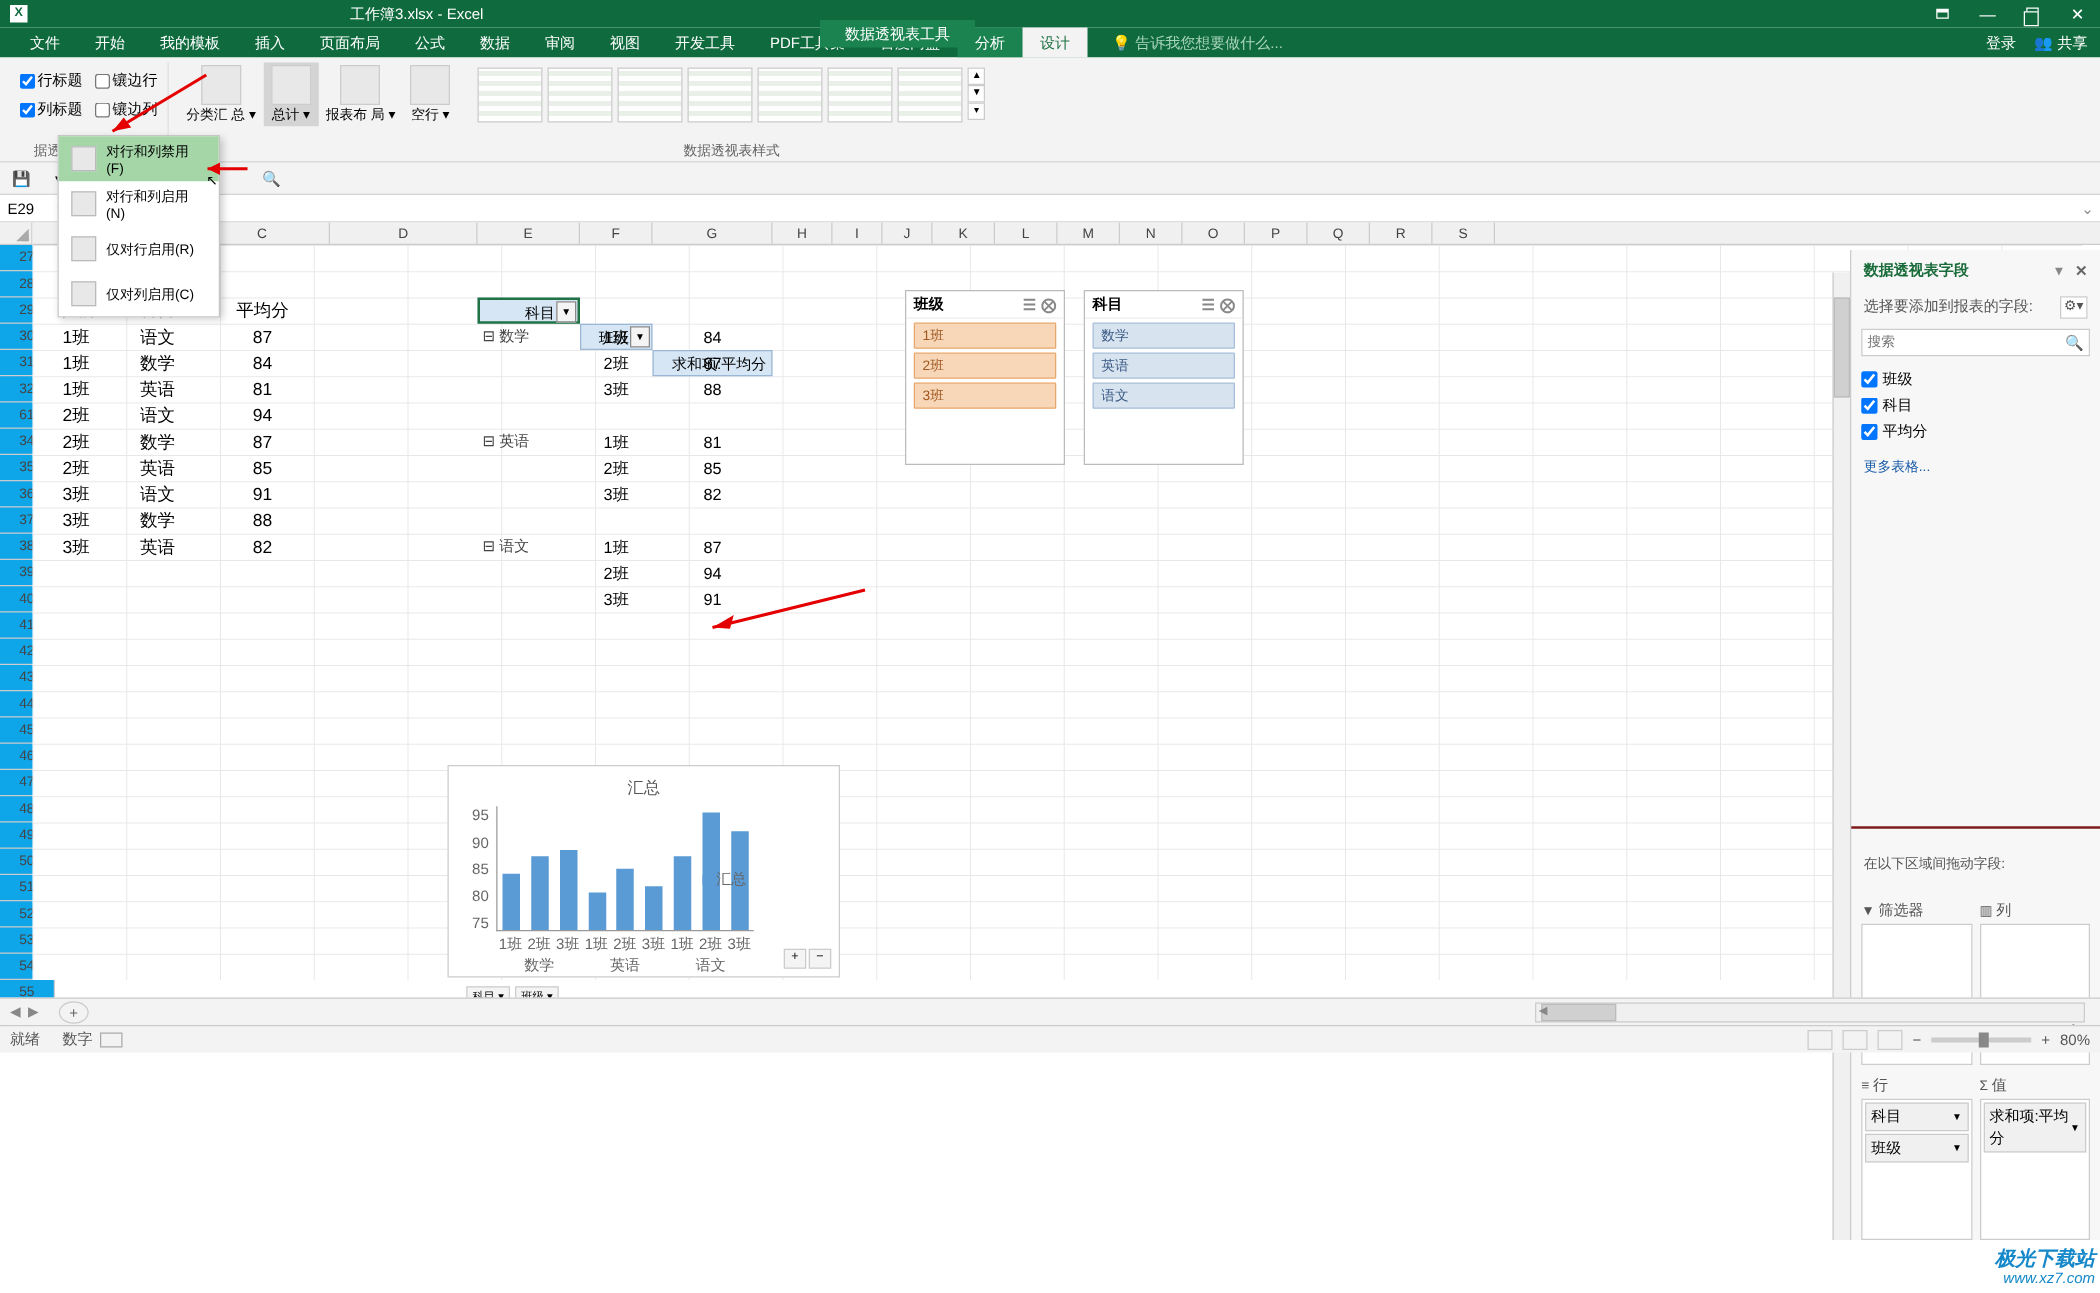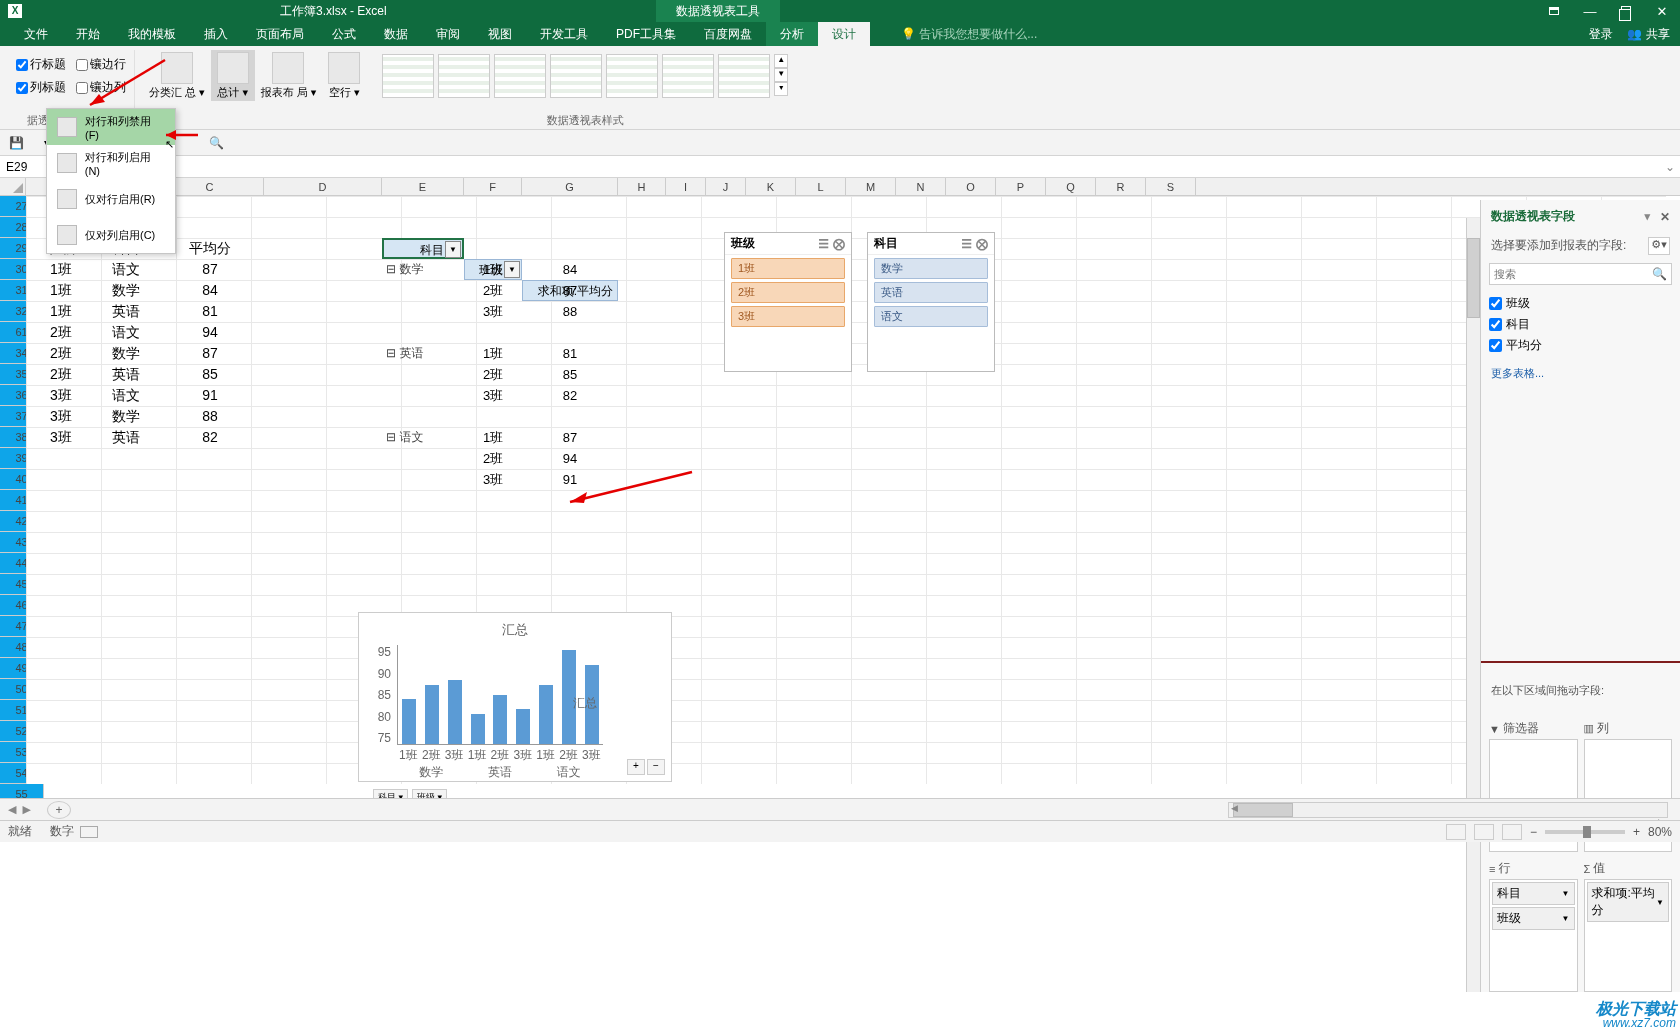--- a/index.html
+++ b/index.html
@@ -1,30 +1,30 @@
 <!DOCTYPE html>
 <html><head>
 <meta charset="utf-8">
 <style>
 *{margin:0;padding:0;box-sizing:border-box;font-family:"Microsoft YaHei",sans-serif;font-size:12px;-webkit-user-select:none;user-select:none}
 body{background:#fff;overflow:hidden;width:1680px;height:1034px;position:relative}
 
 .titlebar{height:22px;background:#0f6b3e;display:flex;align-items:center;color:#fff}
 .titlebar .title{position:absolute;left:280px;font-size:12px}
-.titlebar .tools-label{background:#1a8350;padding:3px 20px;font-size:12px;position:absolute;left:656px;top:0;height:22px;line-height:16px}
+.titlebar .tools-label{background:#1a8350;padding:3px 20px;font-size:12px;position:absolute;left:656px;top:16px;height:22px;line-height:16px}
 .titlebar .win-controls{position:absolute;right:0;display:flex;gap:0}
 .titlebar .win-btn{width:36px;height:22px;display:flex;align-items:center;justify-content:center;cursor:pointer;font-size:13px}
 .titlebar .restore-icon{width:10px;height:10px;border:1px solid #fff;position:relative}
 .titlebar .restore-icon:before{content:"";position:absolute;width:10px;height:10px;border:1px solid #fff;left:-3px;top:2px;background:#0f6b3e}
 
 .ribbon-tabs{height:24px;background:#0f6b3e;display:flex;align-items:center;color:#fff;padding-left:10px}
 .ribbon-tab{padding:4px 14px;cursor:pointer;font-size:12px;height:24px;line-height:16px}
 .ribbon-tab.active{background:#f3f3f3;color:#217346}
 .ribbon-tab.context{background:#1a8350}
-.tell-me{color:#a8d4bc;margin-left:31px;font-size:12px}
+.tell-me{color:#a8d4bc;margin-left:20px;font-size:12px}
 .ribbon-right{position:absolute;right:10px;display:flex;gap:15px;color:#fff;font-size:12px}
 
 .ribbon{height:84px;background:#f3f3f3;border-bottom:1px solid #d4d4d4;display:flex;padding:4px 8px;position:relative}
 .ribbon-group{display:flex;flex-direction:column;align-items:center;padding:0 8px;border-right:1px solid #e0e0e0;height:76px;position:relative}
 .ribbon-group-label{position:absolute;bottom:-2px;font-size:11px;color:#666;white-space:nowrap}
 .big-btn{display:flex;flex-direction:column;align-items:center;padding:2px 6px;cursor:pointer;gap:2px}
 .big-btn-icon{width:32px;height:32px;background:#e8e8e8;border:1px solid #ccc}
 .big-btn-label{font-size:11px;text-align:center;line-height:13px}
 .checkbox-row{display:flex;align-items:center;gap:2px;margin:2px 0;font-size:11px}
 .checkbox-row input{width:12px;height:12px}

